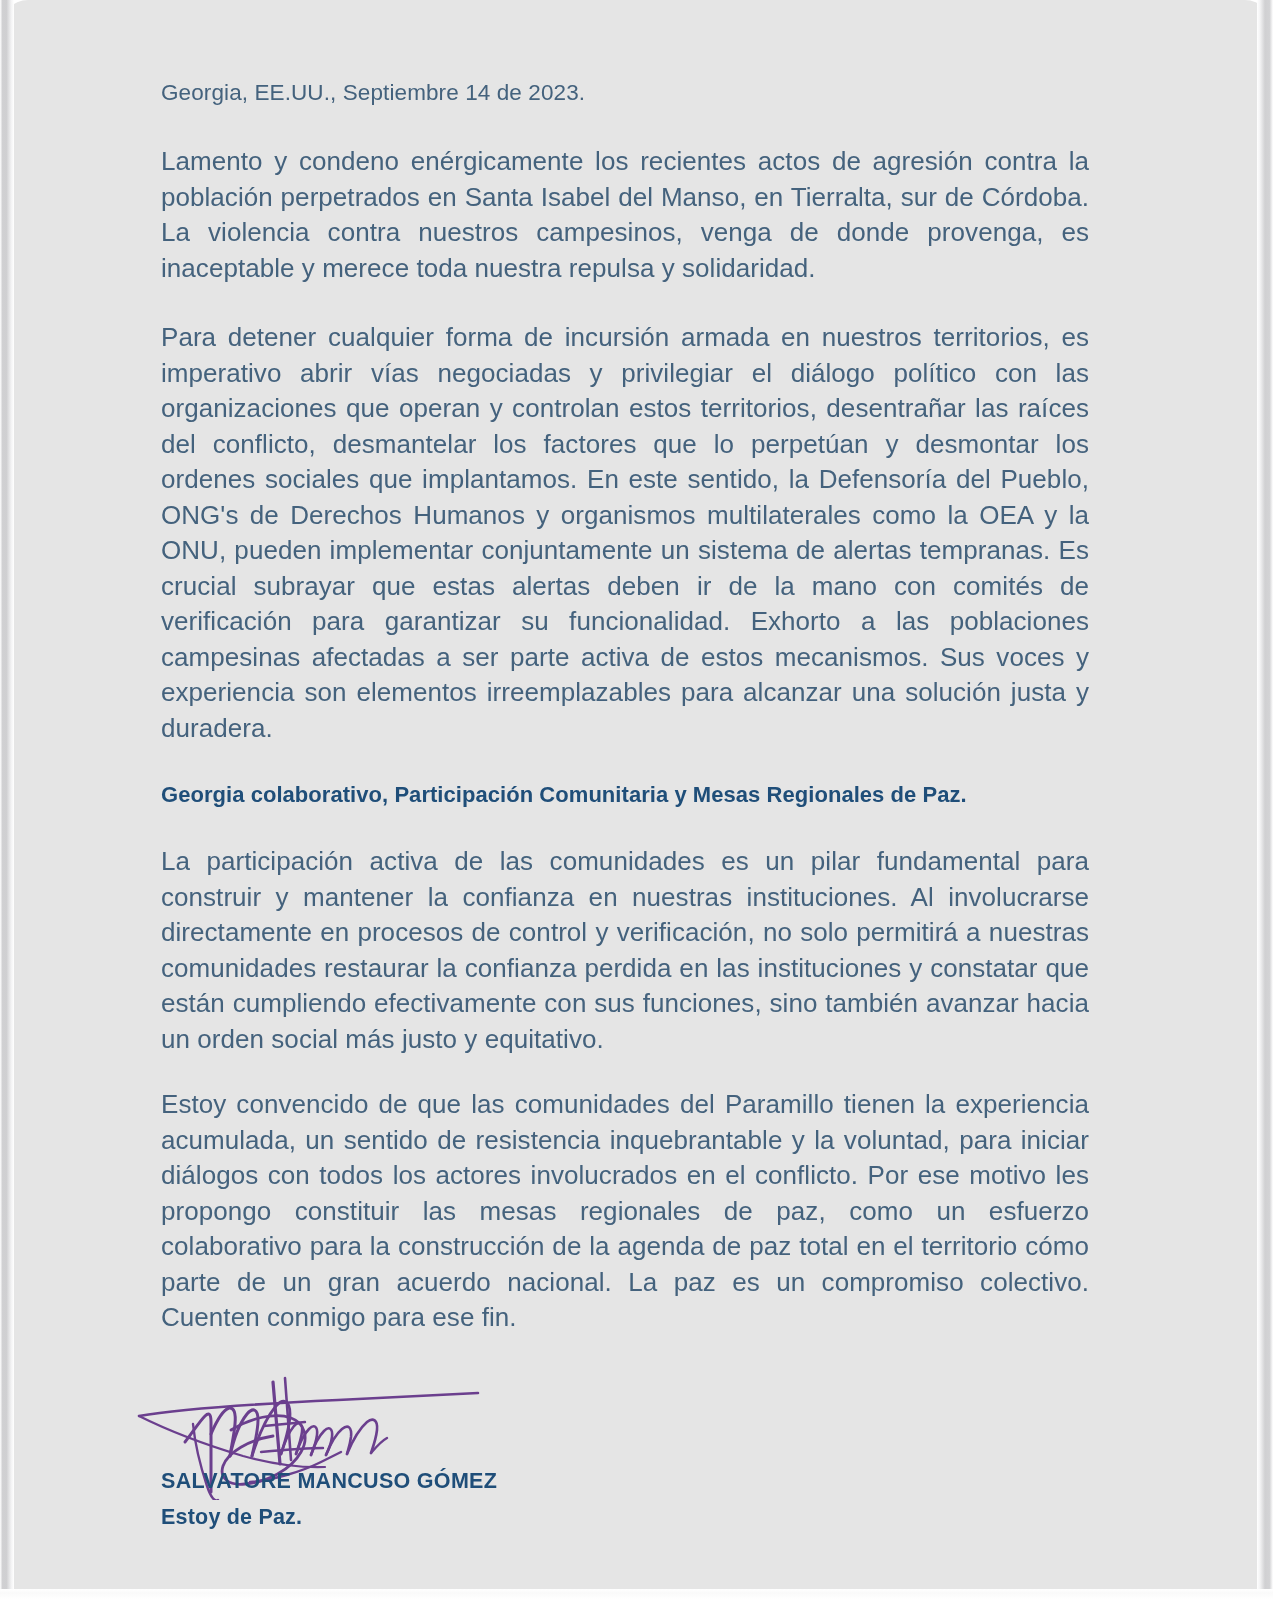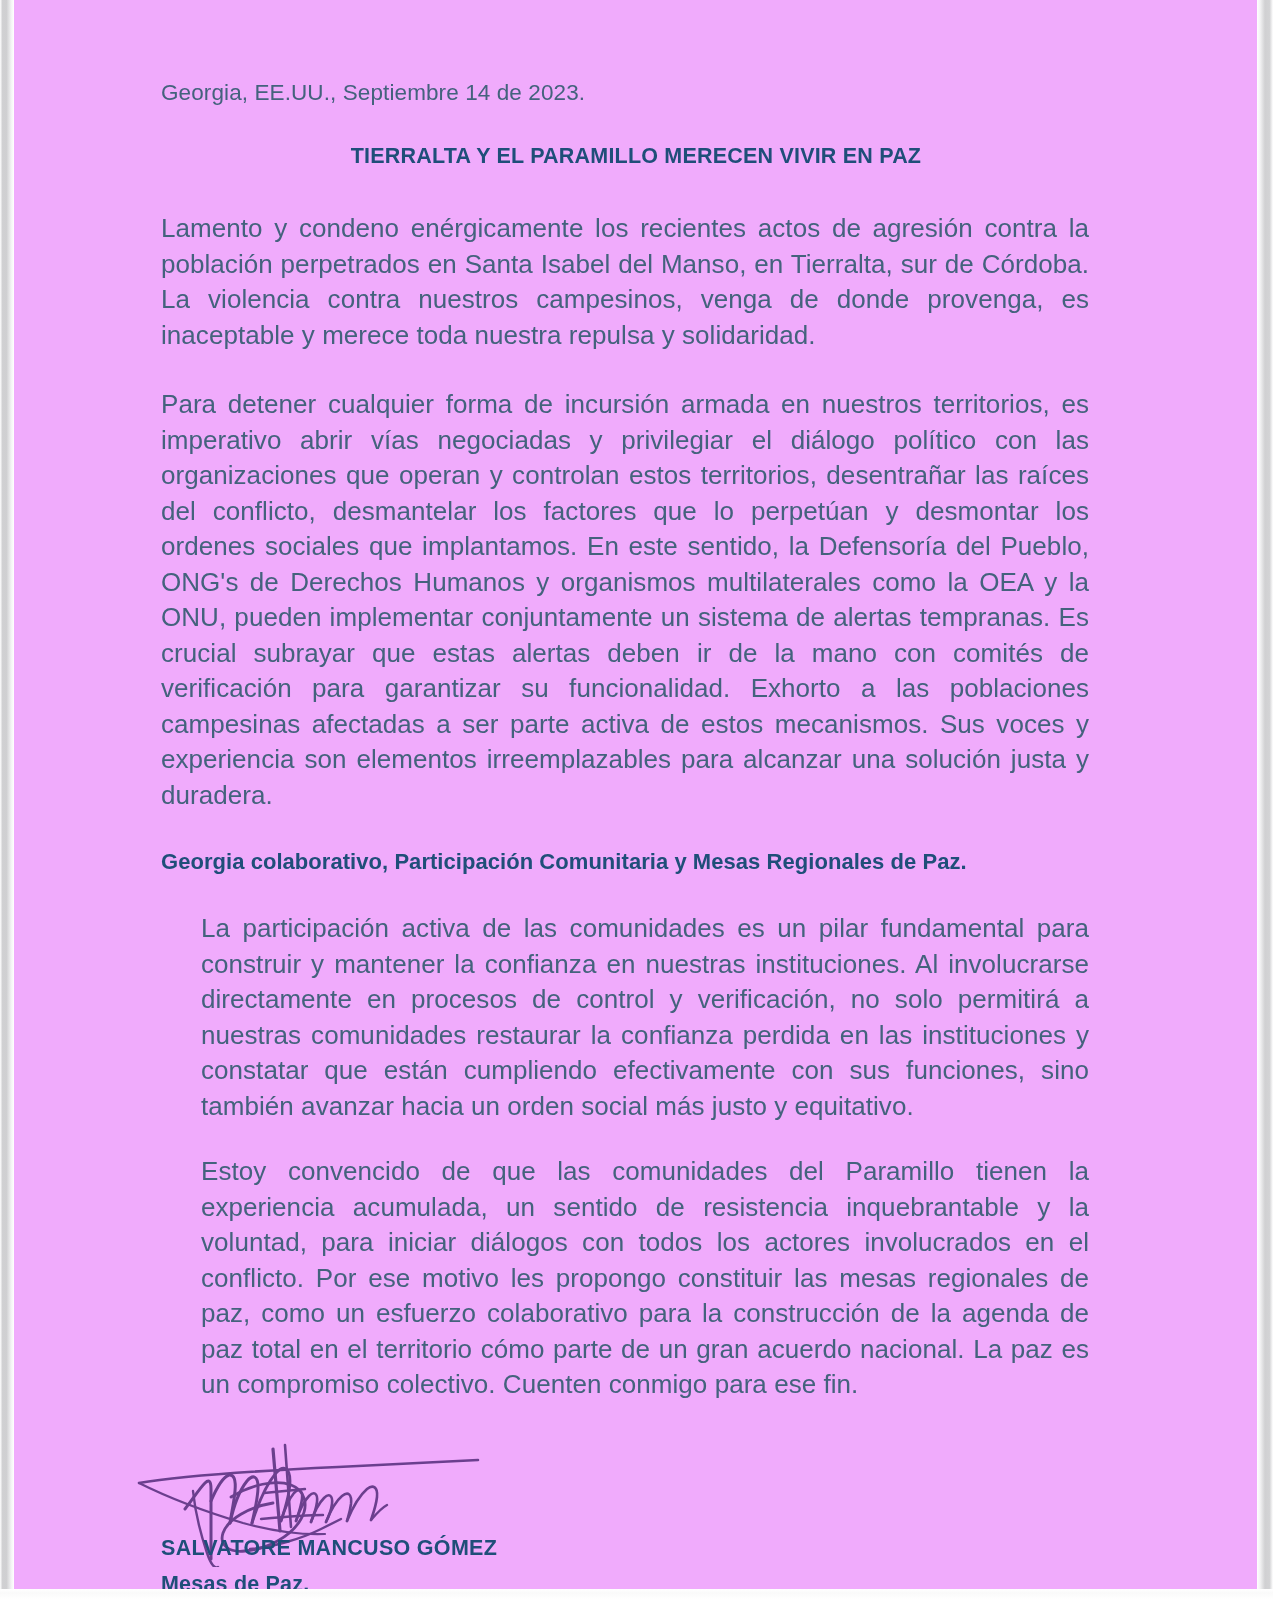--- a/index.html
+++ b/index.html
@@ -44,21 +44,22 @@
     background: linear-gradient(to top, #ffffff 0%, #fafafa 60%, #ffffff 100%);
     pointer-events: none;
   }
 
   .page {
     position: absolute;
     top: 0;
     left: 0;
     width: 1273px;
     height: 1599px;
-    background: #f0abfc;
+    background: #e5e5e5;
+    border-radius: 28px;
   }
 
   .doc-body {
     position: absolute;
     left: 161px;
     top: 78px;
     width: 928px;
   }
 
   .datestamp {
@@ -86,21 +87,20 @@
     color: #44627d;
     text-align: justify;
     text-justify: inter-word;
     margin: 0 0 34px 0;
     letter-spacing: 0.05px;
     font-weight: 400;
   }
 
   .para.tight {
     margin-bottom: 30px;
-    margin-left: 40px;
   }
 
   .section-head {
     font-size: 22px;
     font-weight: bold;
     color: #1f4e79;
     margin: 0 0 34px 0;
     letter-spacing: 0.05px;
     line-height: 30px;
   }
@@ -141,21 +141,20 @@
 </style>
 </head>
 <body>
 
 <div class="page">
 
   <div class="doc-body">
 
     <p class="datestamp">Georgia, EE.UU., Septiembre 14 de 2023.</p>
 
-    <h1 class="doc-title">TIERRALTA Y EL PARAMILLO MERECEN VIVIR EN PAZ</h1>
 
     <p class="para">Lamento y condeno enérgicamente los recientes actos de agresión contra la población perpetrados en Santa Isabel del Manso, en Tierralta, sur de Córdoba. La violencia contra nuestros campesinos, venga de donde provenga, es inaceptable y merece toda nuestra repulsa y solidaridad.</p>
 
 
     <p class="para">Para detener cualquier forma de incursión armada en nuestros territorios, es imperativo abrir vías negociadas y privilegiar el diálogo político con las organizaciones que operan y controlan estos territorios, desentrañar las raíces del conflicto, desmantelar los factores que lo perpetúan y desmontar los ordenes sociales que implantamos. En este sentido, la Defensoría del Pueblo, ONG's de Derechos Humanos y organismos multilaterales como la OEA y la ONU, pueden implementar conjuntamente un sistema de alertas tempranas. Es crucial subrayar que estas alertas deben ir de la mano con comités de verificación para garantizar su funcionalidad. Exhorto a las poblaciones campesinas afectadas a ser parte activa de estos mecanismos. Sus voces y experiencia son elementos irreemplazables para alcanzar una solución justa y duradera.</p>
 
     <h2 class="section-head">Georgia colaborativo, Participación Comunitaria y Mesas Regionales de Paz.</h2>
 
     <p class="para tight">La participación activa de las comunidades es un pilar fundamental para construir y mantener la confianza en nuestras instituciones. Al involucrarse directamente en procesos de control y verificación, no solo permitirá a nuestras comunidades restaurar la confianza perdida en las instituciones y constatar que están cumpliendo efectivamente con sus funciones, sino también avanzar hacia un orden social más justo y equitativo.</p>
 
@@ -182,21 +181,21 @@
           <path d="M152 18 L 158 100" stroke-width="2.6"></path>
           <path d="M131 66 L 172 62" stroke-width="2.4"></path>
           <path d="M128 92 C 150 90, 172 88, 190 88" stroke-width="2.4"></path>
           <path d="M117 122 C 140 120, 168 112, 188 102 C 198 97, 204 94, 208 92" stroke-width="2.4"></path>
           <path d="M238 93 C 244 86, 250 80, 254 78" stroke-width="2.4"></path>
         </g>
       </svg>
 
       <div class="signer-name">SALVATORE MANCUSO GÓMEZ</div>
 
-      <div class="signer-role">Mesas de Paz.</div>
+      <div class="signer-role">Estoy de Paz.</div>
 
     </div>
 
   </div>
 </div>
 
 <div class="page-shadow-left"></div>
 <div class="page-shadow-right"></div>
 <div class="page-shadow-bottom"></div>
 

